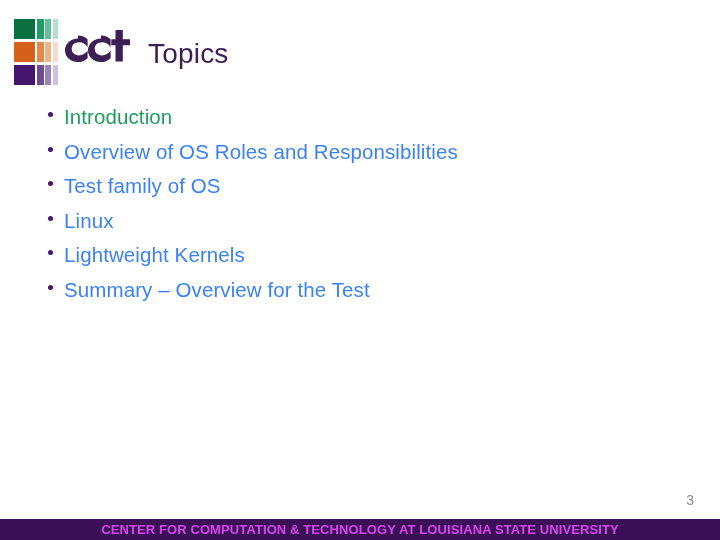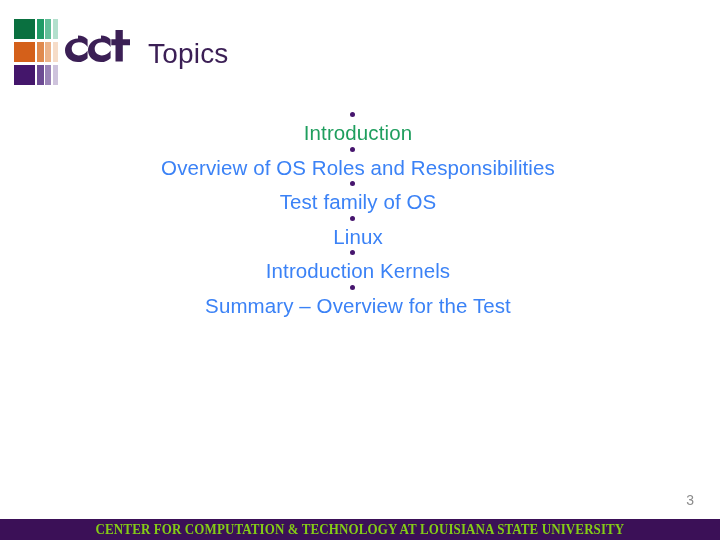--- a/index.html
+++ b/index.html
@@ -101,23 +101,22 @@
 
   
   #bullet-list {
     position: absolute;
     left: 48px;
     top: 105px;
     width: 620px;
   }
   .bullet-row {
     display: flex;
-    align-items: center;
+    align-items: flex-start;
     height: 34.5px;
-    flex-direction: column;
   }
   .bullet-dot {
     width: 16px;
     flex: 0 0 16px;
     color: #46156e;
     font-size: 15px;
     line-height: 1;
     position: relative;
     top: -1px;
   }
@@ -154,22 +153,22 @@
     left: 0;
     top: 519px;
     width: 720px;
     height: 21px;
     background: #3b1057;
     display: flex;
     align-items: center;
     justify-content: center;
   }
   #footer-text {
-    color: #84cc16;
-    font-family: Liberation Serif, serif;
+    color: #d946ef;
+    font-family: Liberation Sans, sans-serif;
     font-size: 13px;
     font-weight: bold;
     letter-spacing: 0.1px;
     white-space: nowrap;
     transform: scaleY(1.05);
   }
 </style>
 </head>
 <body>
 
@@ -228,21 +227,21 @@
     <span class="bullet-text">Test family of OS</span>
   </div>
 
   <div class="bullet-row">
     <span class="bullet-dot"></span>
     <span class="bullet-text">Linux</span>
   </div>
 
   <div class="bullet-row">
     <span class="bullet-dot"></span>
-    <span class="bullet-text">Introduction Kernels</span>
+    <span class="bullet-text">Lightweight Kernels</span>
   </div>
 
   <div class="bullet-row">
     <span class="bullet-dot"></span>
     <span class="bullet-text">Summary – Overview for the Test</span>
   </div>
 
 </div>
 
 <div id="page-number">3</div>

